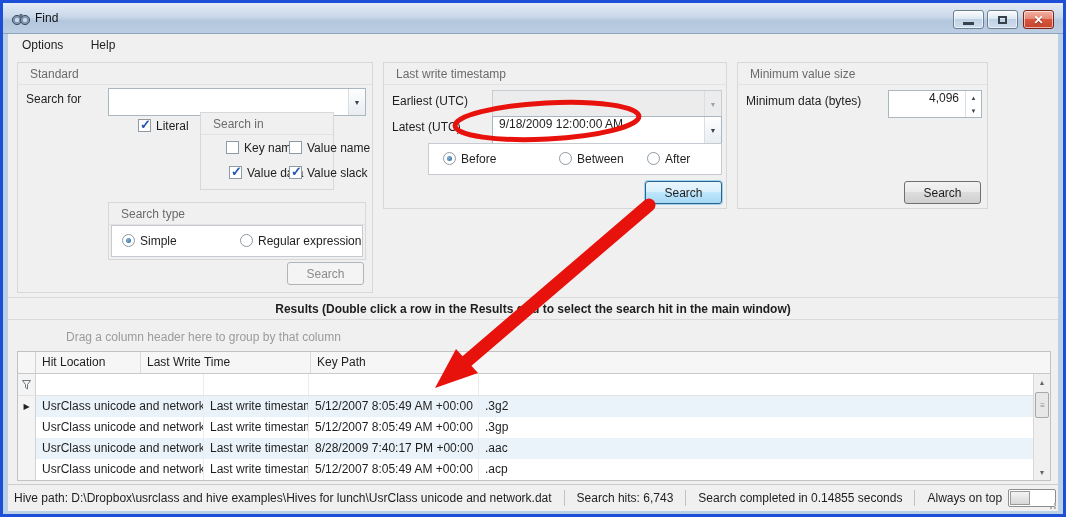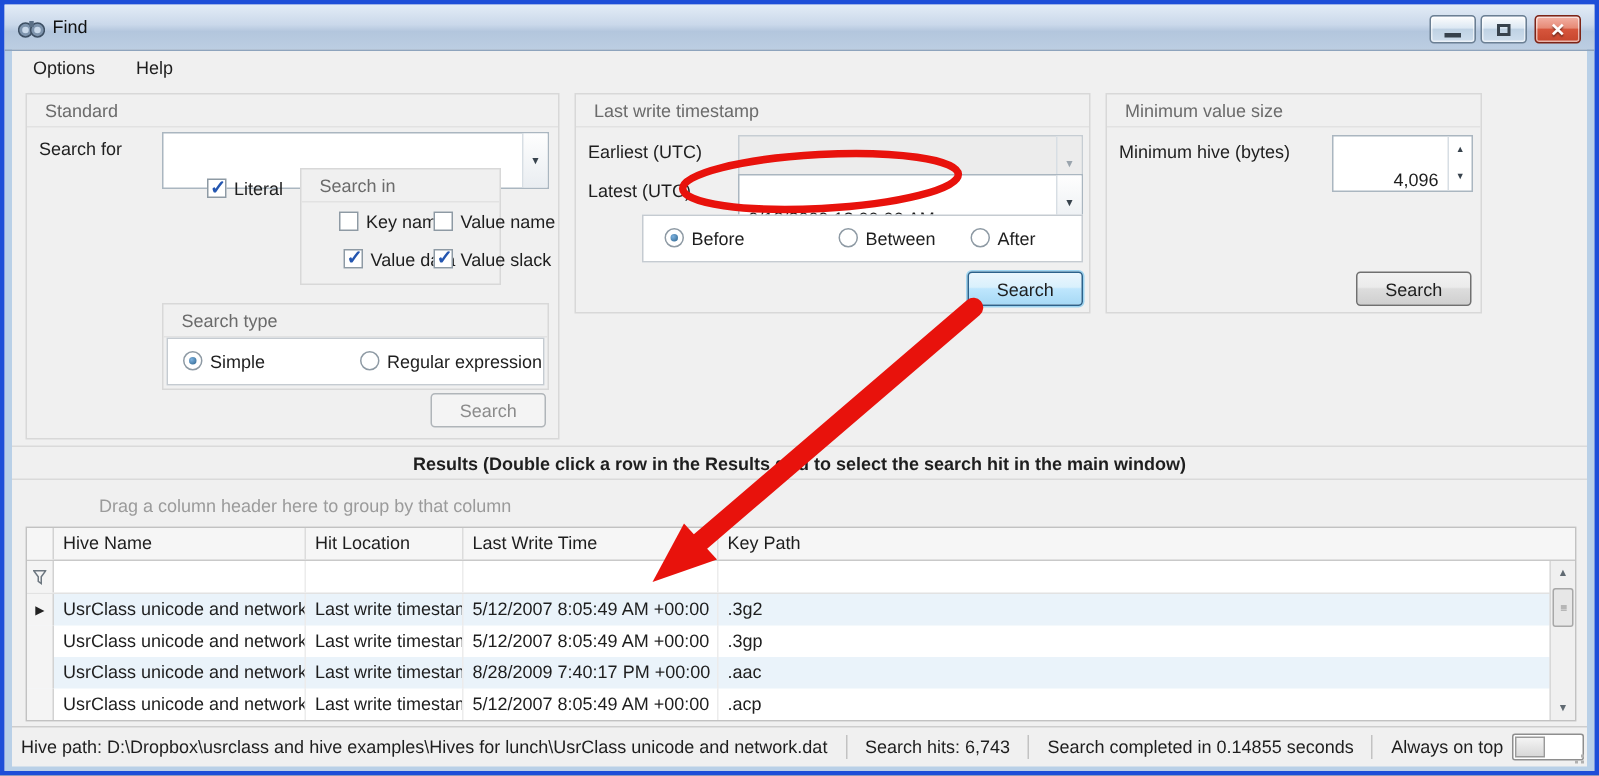--- a/index.html
+++ b/index.html
@@ -39,22 +39,22 @@
   
   .menubar { position:absolute; top:31px; left:5px; right:5px; height:23px; background:#f0f0f0; }
   .menu-item { display:inline-block; padding:4px 10px 4px 10px; margin-left:4px; cursor:default; }
 
   
   .groupbox { position:absolute; border:1px solid #d8d8d8; background:#f0f0f0; }
   .gtitle { display:block; padding:4px 0 3px 12px; color:#6b6b6b; border-bottom:1px solid #e2e2e2; }
   .label { position:absolute; white-space:nowrap; }
 
   .combo, .spin {
-    position:absolute; background:#fff; border:1px solid #aab6c0; height:38px;
-    display:flex; align-items:flex-end;
+    position:absolute; background:#fff; border:1px solid #aab6c0; height:28px;
+    display:flex; align-items:flex-start;
   }
   .combo .val { flex:1; padding:0 6px; white-space:nowrap; overflow:hidden; }
   .drop-btn {
     width:17px; height:100%; border-left:1px solid #d7dee4; display:flex;
     align-items:center; justify-content:center;
     background:linear-gradient(180deg,#fefefe,#e9edf1);
   }
   .drop-btn::after { content:"▼"; font-size:7px; color:#38434d; }
   .combo.disabled { background:#ececec; border-color:#c6cdd3; }
   .combo.disabled .drop-btn { background:#ececec; }
@@ -242,38 +242,37 @@
       </span>
       <span class="opt" style="left:218px; top:8px;">
         <span class="radio" data-state="false"></span><span>After</span>
       </span>
     </div>
     <div class="btn focus" style="left:261px; top:118px;">Search</div>
   </div>
 
   <div class="groupbox" style="left:734px; top:59px; width:251px; height:147px;">
     <span class="gtitle">Minimum value size</span>
-    <span class="label" style="left:8px; top:31px;">Minimum hive (bytes)</span>
+    <span class="label" style="left:8px; top:31px;">Minimum data (bytes)</span>
     <div class="spin" style="left:150px; top:27px; width:94px;">
       <span class="val">4,096</span>
       <span class="spin-btns">
         <span>▲</span>
         <span>▼</span>
       </span>
     </div>
     <div class="btn" style="left:166px; top:118px;">Search</div>
   </div>
 
   <div class="results-strip">Results (Double click a row in the Results grid to select the search hit in the main window)</div>
   <div class="drag-hint">Drag a column header here to group by that column</div>
 
   <div class="grid">
     <div class="grid-row grid-header">
       <span class="ind" style="background:#f6f6f6;"></span>
-      <span class="hcell c-hive">Hive Name</span>
       <span class="hcell c-hit">Hit Location</span>
       <span class="hcell c-time">Last Write Time</span>
       <span class="hcell c-path">Key Path</span>
     </div>
     <div class="grid-row grid-filter">
       <span class="ind">
         <svg width="9" height="10" viewBox="0 0 9 10">
             <path d="M0.5 0.5 L8.5 0.5 L5.5 4.5 L5.5 9 L3.5 7.5 L3.5 4.5 Z" fill="none" stroke="#6d7780"></path>
           </svg>
       </span>

